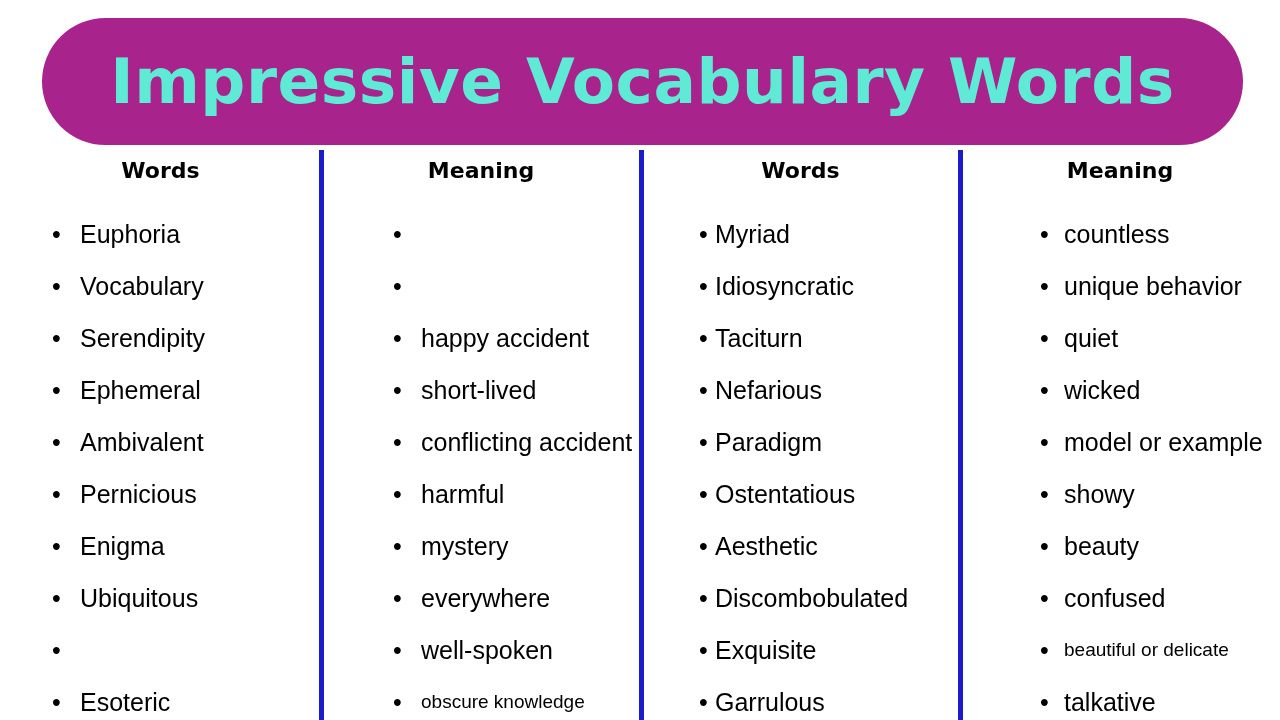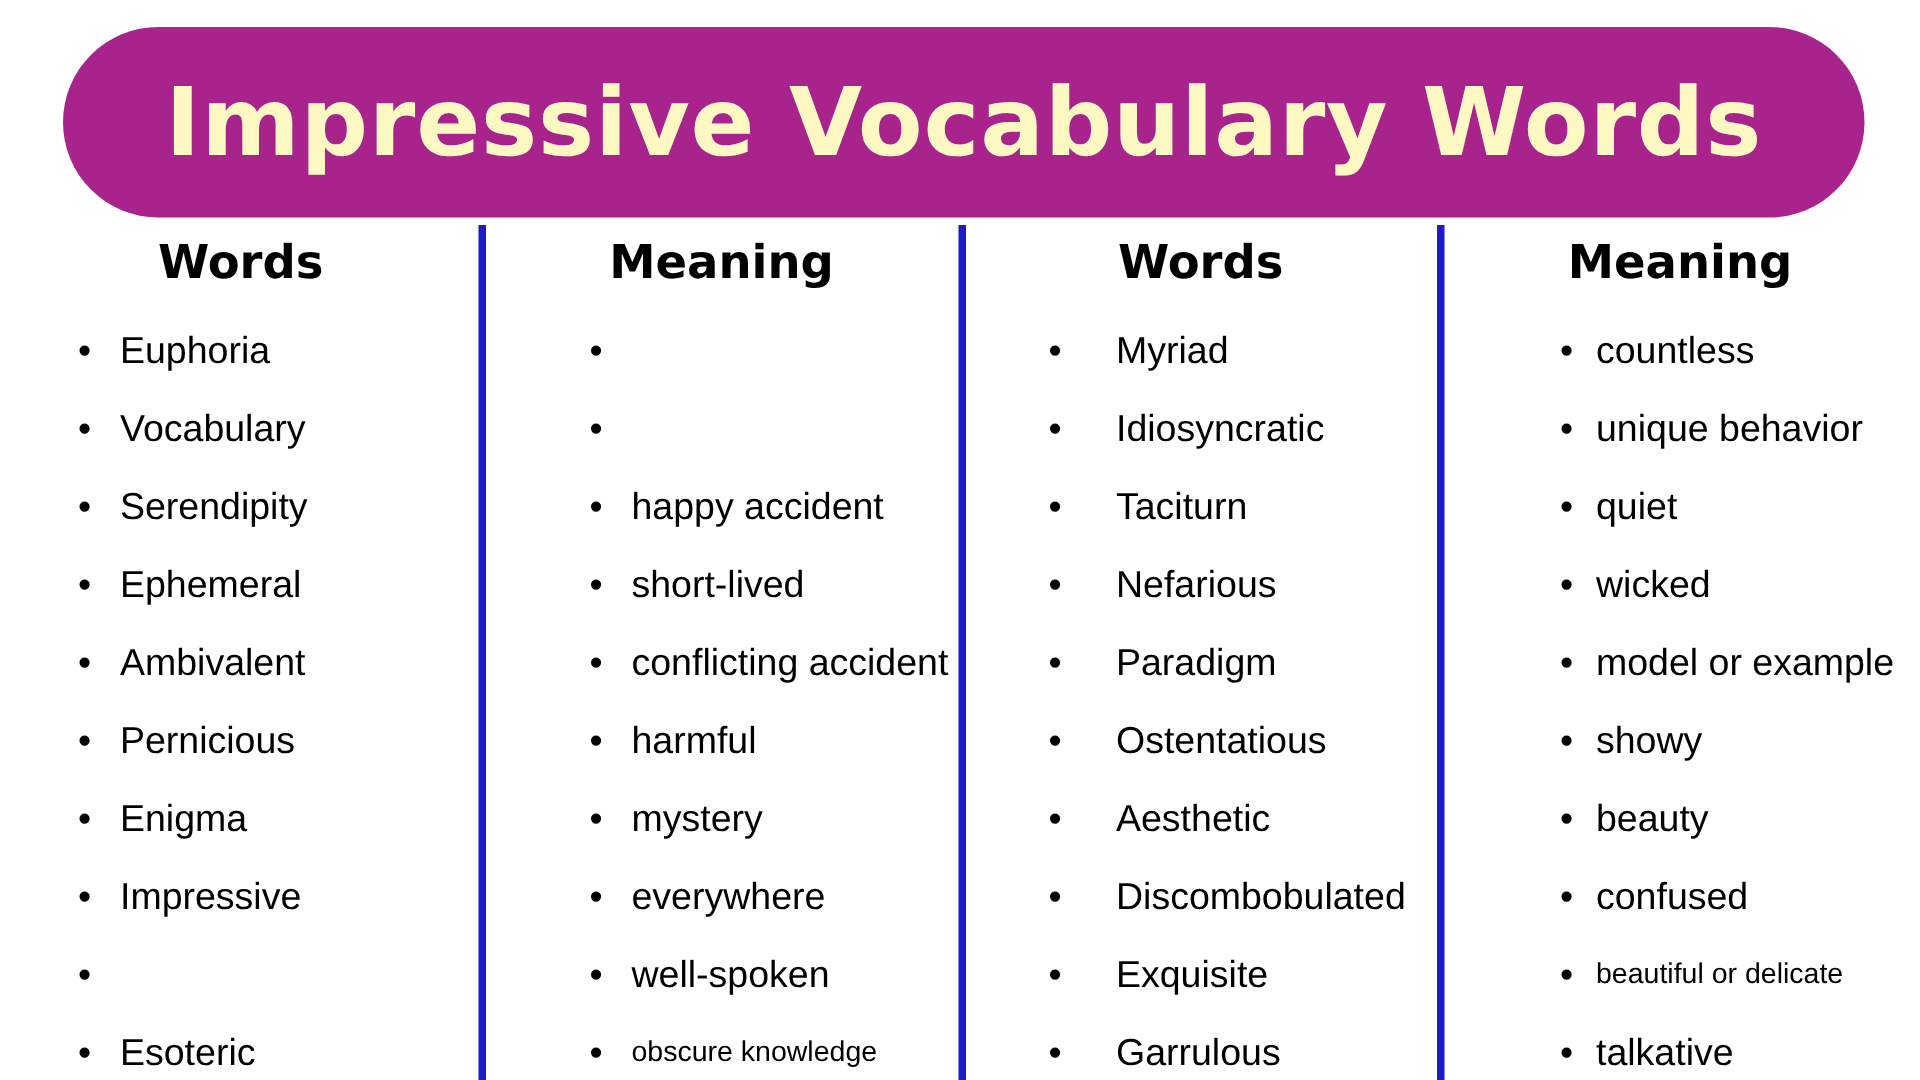--- a/index.html
+++ b/index.html
@@ -70,21 +70,21 @@
   }
   #divider-0 { left: 319px; }
   #divider-1 { left: 639px; }
   #divider-2 { left: 958px; }
 
   .col-header {
     position: absolute;
     top: 10px;
     width: 100%;
     text-align: center;
-    font-size: 31px;
+    font-size: 22px;
     font-weight: bold;
     line-height: 1;
     font-family: "DejaVu Sans", sans-serif;
   }
   
   #col-0 .col-header { padding-right: 2px; }
   #col-1 .col-header { padding-right: 30px; }
   #col-2 .col-header { padding-right: 40px; }
   #col-3 .col-header { padding-right: 0px; }
 
@@ -116,48 +116,48 @@
   .bullet-label {
     display: inline-block;
   }
 
   
   #col-0 .bullet-dot   { left: 52px; }
   #col-0 .bullet-label { margin-left: 80px; }
   #col-1 .bullet-dot   { left: 72px; }
   #col-1 .bullet-label { margin-left: 100px; }
   #col-2 .bullet-dot   { left: 58px; }
-  #col-2 .bullet-label { margin-left: 103px; }
+  #col-2 .bullet-label { margin-left: 74px; }
   #col-3 .bullet-dot   { left: 80px; }
   #col-3 .bullet-label { margin-left: 104px; }
 </style>
 </head>
 <body style="background: rgb(255, 255, 255); color: rgb(0, 0, 0);">
 
 <div id="title-banner" style="background: rgb(168, 35, 140);">
-  <span id="title-text" style="color: #fef9c3;">Impressive Vocabulary Words</span>
+  <span id="title-text" style="color: #5eead4;">Impressive Vocabulary Words</span>
 </div>
 
 <div id="table-area">
 
   <div class="divider" id="divider-0" style="background: rgb(27, 27, 204);"></div>
   <div class="divider" id="divider-1" style="background: rgb(27, 27, 204);"></div>
   <div class="divider" id="divider-2" style="background: rgb(27, 27, 204);"></div>
 
   <div class="column" id="col-0">
     <div class="col-header">Words</div>
     <ul class="bullet-list">
       <li class="bullet-item"><span class="bullet-dot">•</span><span class="bullet-label">Euphoria</span></li>
       <li class="bullet-item"><span class="bullet-dot">•</span><span class="bullet-label">Vocabulary</span></li>
       <li class="bullet-item"><span class="bullet-dot">•</span><span class="bullet-label">Serendipity</span></li>
       <li class="bullet-item"><span class="bullet-dot">•</span><span class="bullet-label">Ephemeral</span></li>
       <li class="bullet-item"><span class="bullet-dot">•</span><span class="bullet-label">Ambivalent</span></li>
       <li class="bullet-item"><span class="bullet-dot">•</span><span class="bullet-label">Pernicious</span></li>
       <li class="bullet-item"><span class="bullet-dot">•</span><span class="bullet-label">Enigma</span></li>
-      <li class="bullet-item"><span class="bullet-dot">•</span><span class="bullet-label">Impressive</span></li>
+      <li class="bullet-item"><span class="bullet-dot">•</span><span class="bullet-label">Ubiquitous</span></li>
       <li class="bullet-item"><span class="bullet-dot">•</span></li>
       <li class="bullet-item"><span class="bullet-dot">•</span><span class="bullet-label">Esoteric</span></li>
     </ul>
   </div>
 
   <div class="column" id="col-1">
     <div class="col-header">Meaning</div>
     <ul class="bullet-list">
       <li class="bullet-item"><span class="bullet-dot">•</span></li>
       <li class="bullet-item"><span class="bullet-dot">•</span></li>

